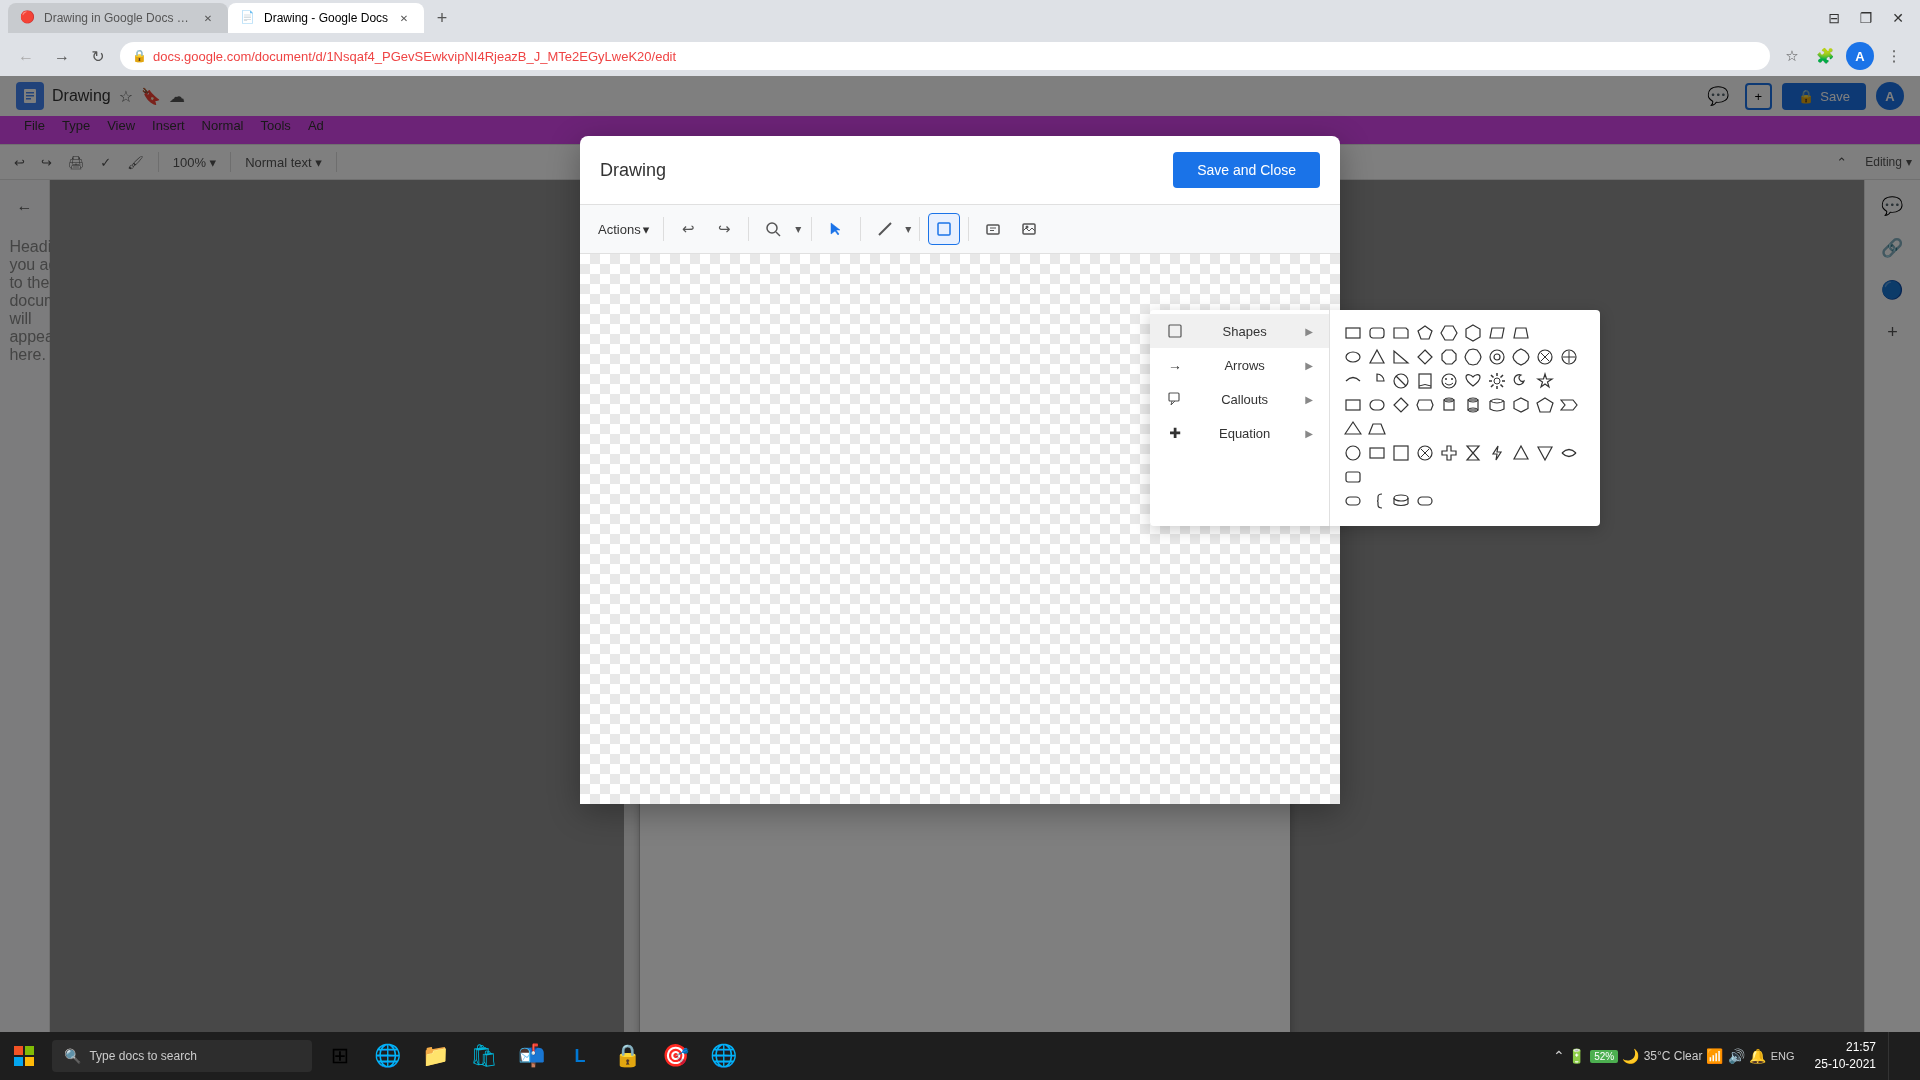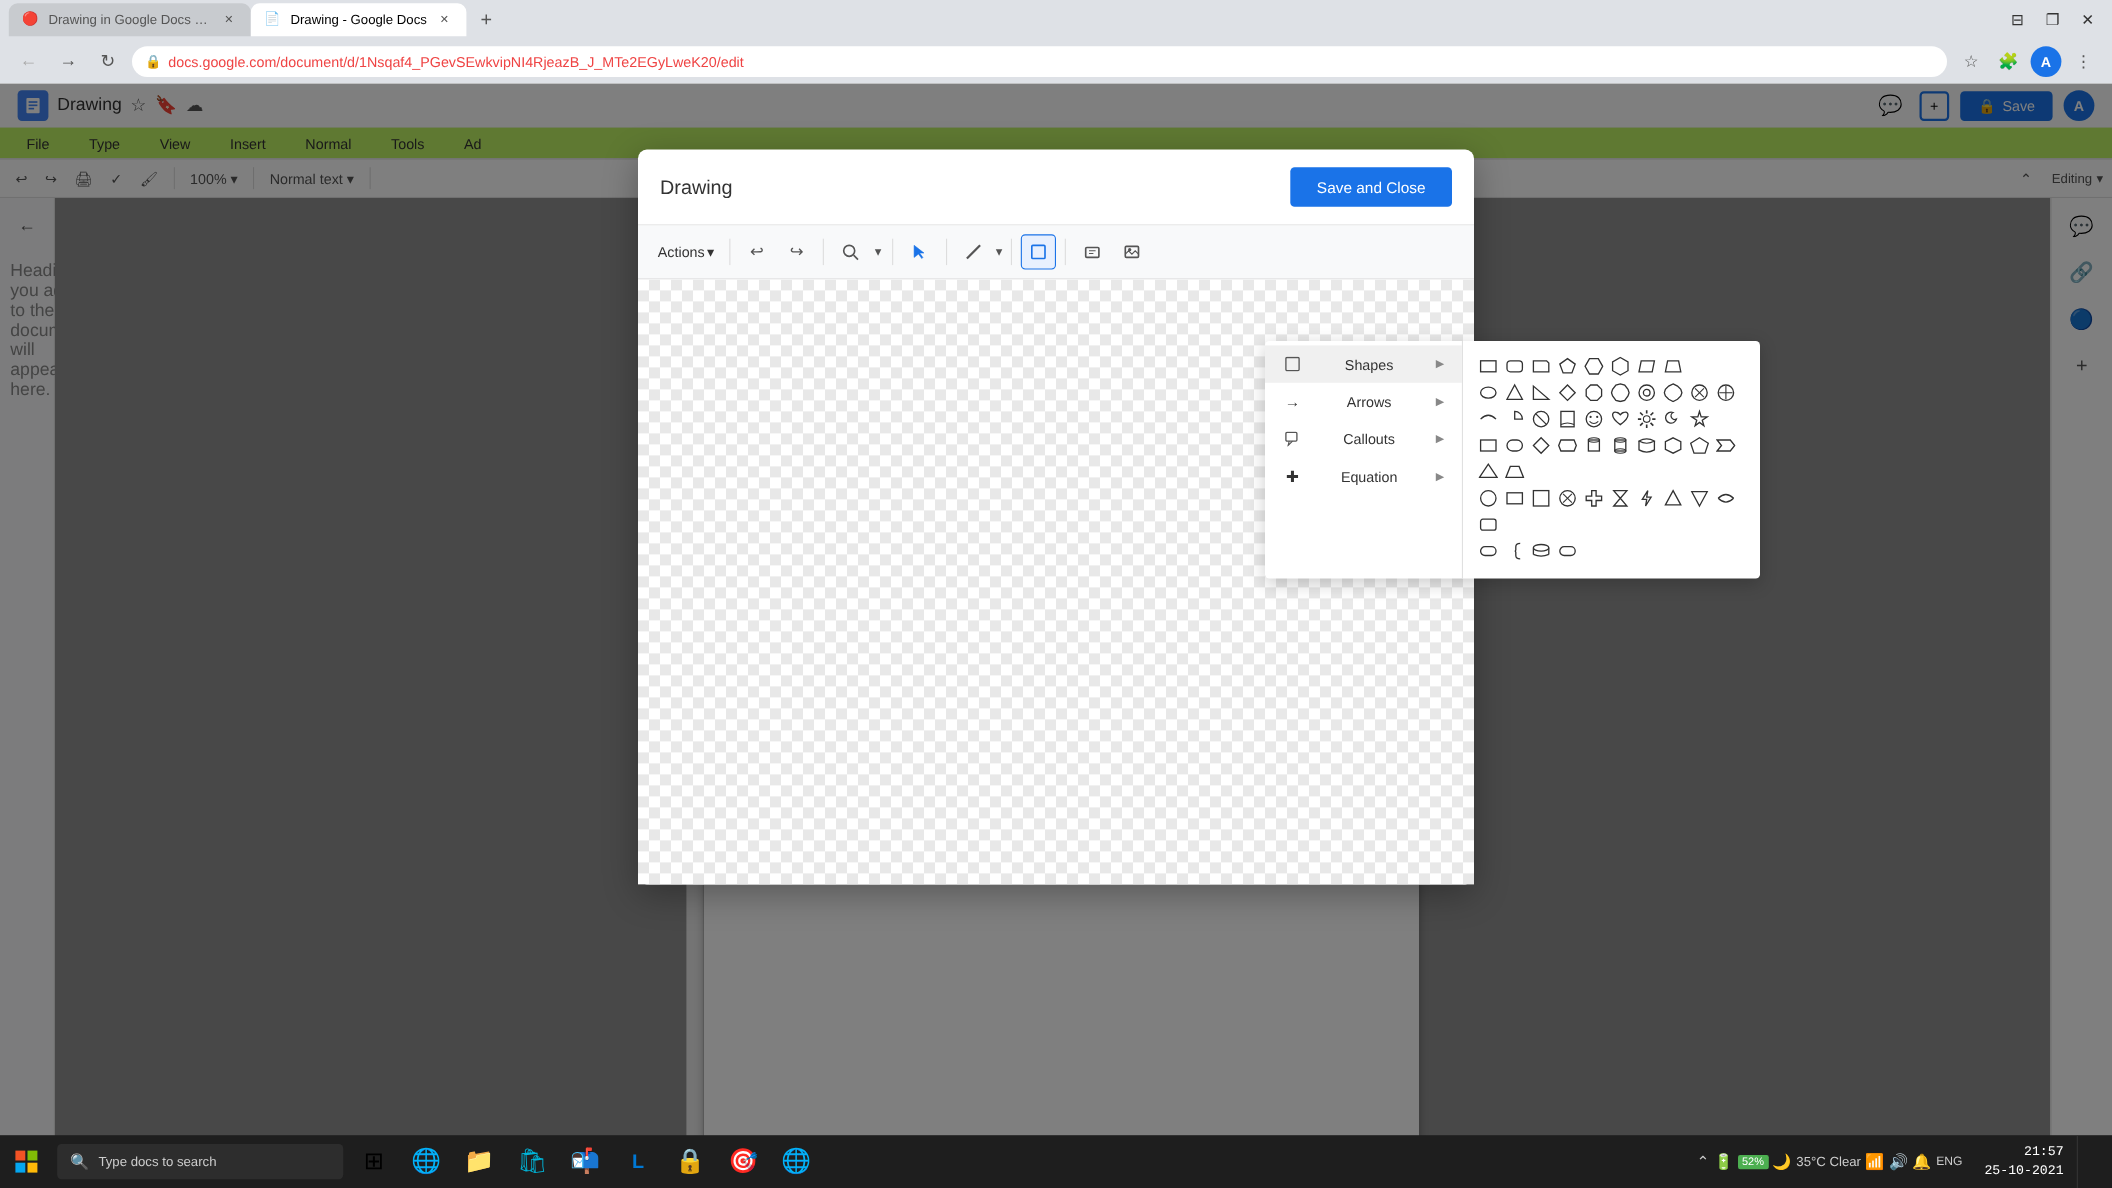--- a/index.html
+++ b/index.html
@@ -32,21 +32,21 @@
     .docs-container { width: 100%; height: calc(1080px - 76px); background: #f0f0f0; display: flex; flex-direction: column; }
 
     
     .docs-toolbar-top { display: flex; align-items: center; height: 40px; padding: 0 16px; background: #fff; }
     .docs-logo { display: flex; align-items: center; gap: 8px; margin-right: 12px; }
     .docs-icon { width: 28px; height: 28px; background: #4285f4; border-radius: 4px; display: flex; align-items: center; justify-content: center; }
     .docs-title { font-size: 16px; color: #333; }
     .docs-icons-right { margin-left: auto; display: flex; align-items: center; gap: 10px; }
     .share-btn { background: #1a73e8; color: white; border: none; border-radius: 4px; padding: 6px 16px; font-size: 13px; cursor: pointer; display: flex; align-items: center; gap: 6px; }
 
-    .docs-menu { display: flex; align-items: center; height: 28px; padding: 0 16px; background: #bef264; gap: 20px; }
+    .docs-menu { display: flex; align-items: flex-start; height: 28px; padding: 0 16px; background: #d946ef; gap: 1px; }
     .menu-item { padding: 2px 8px; font-size: 13px; color: #333; cursor: pointer; border-radius: 3px; }
 
     .docs-format-bar { display: flex; align-items: center; height: 36px; padding: 0 8px; background: #fff; border-top: 1px solid #e0e0e0; border-bottom: 1px solid #e0e0e0; gap: 4px; }
     .format-btn { padding: 3px 6px; border-radius: 3px; cursor: pointer; font-size: 13px; color: #555; display: flex; align-items: center; }
     .format-sep { width: 1px; height: 20px; background: #ddd; margin: 0 4px; }
 
     
     .docs-main { display: flex; flex: 1; overflow: hidden; }
     .docs-sidebar-left { width: 50px; background: #f8f9fa; border-right: 1px solid #e0e0e0; display: flex; flex-direction: column; align-items: center; padding: 10px 0; gap: 8px; }
     .sidebar-icon { width: 32px; height: 32px; display: flex; align-items: center; justify-content: center; border-radius: 4px; cursor: pointer; font-size: 16px; color: #555; }
@@ -92,21 +92,21 @@
     .taskbar { position: absolute; bottom: 0; left: 0; width: 1920px; height: 48px; background: #1e1e1e; display: flex; align-items: center; z-index: 1000; }
     .start-btn { width: 48px; height: 48px; display: flex; align-items: center; justify-content: center; cursor: pointer; }
     .search-bar { display: flex; align-items: center; background: #2d2d2d; height: 32px; width: 260px; border-radius: 4px; padding: 0 12px; gap: 8px; margin: 0 4px; cursor: pointer; }
     .search-text { font-size: 12px; color: #ccc; }
     .taskbar-icons { display: flex; align-items: center; gap: 0; }
     .taskbar-icon { width: 48px; height: 48px; display: flex; align-items: center; justify-content: center; cursor: pointer; position: relative; }
     .taskbar-icon-img { font-size: 22px; }
     .taskbar-right { margin-left: auto; display: flex; align-items: center; padding-right: 8px; gap: 0; }
     .sys-tray { display: flex; align-items: center; gap: 4px; padding: 0 8px; }
     .sys-icon { font-size: 14px; cursor: pointer; color: #ccc; }
-    .clock { color: #fff; font-size: 12px; text-align: right; padding: 0 12px; line-height: 1.4; cursor: pointer; font-family: Liberation Mono, monospace; }
+    .clock { color: #fff; font-size: 12px; text-align: right; padding: 0 12px; line-height: 1.4; cursor: pointer; }
     .battery-badge { background: #4caf50; color: white; font-size: 10px; padding: 1px 4px; border-radius: 2px; }
   </style>
 </head>
 <body>
 
 <div class="browser-chrome">
   <div class="tab-bar">
 
     <div class="tab inactive">
       <span class="tab-favicon">🔴</span>

